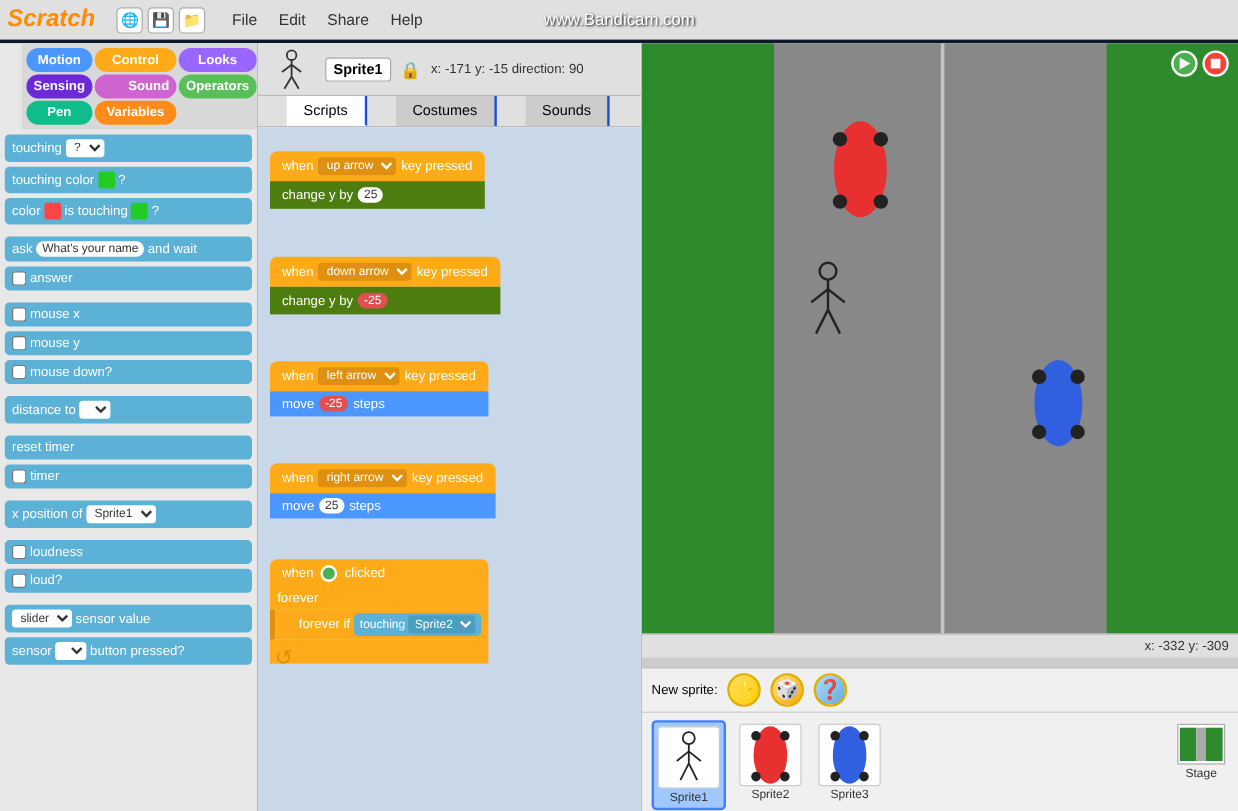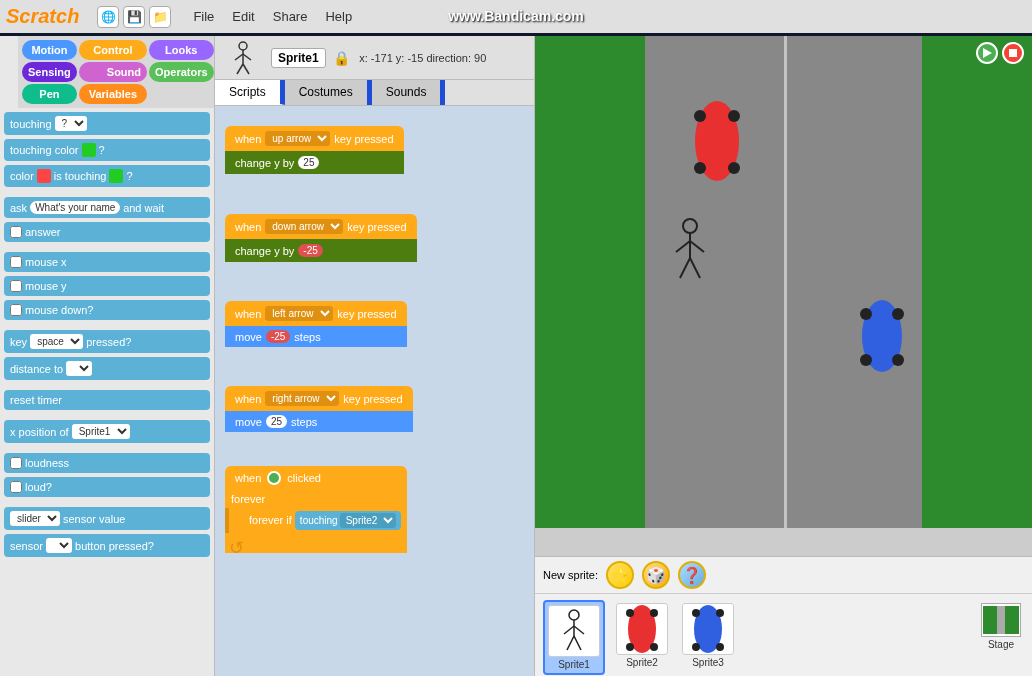--- a/index.html
+++ b/index.html
@@ -4,21 +4,21 @@
   <style>
     * { margin: 0; padding: 0; box-sizing: border-box; }
     body { width: 1032px; height: 676px; overflow: hidden; font-family: Arial, sans-serif; font-size: 11px; background: #d0d0d0; }
 
     
     #menubar { background: #e0e0e0; border-bottom: 3px solid #0f172a; display: flex; align-items: center; padding: 2px 6px; gap: 10px; height: 36px; }
     #scratch-logo { font-weight: bold; font-size: 20px; color: #ff8c00; font-style: italic; margin-right: 8px; }
     #menu-icons { display: flex; gap: 4px; margin-right: 8px; }
     .menu-icon-btn { width: 22px; height: 22px; border-radius: 4px; border: 1px solid #aaa; background: #fff; cursor: pointer; display: flex; align-items: center; justify-content: center; font-size: 12px; }
     .menu-item { font-size: 13px; color: #333; cursor: pointer; padding: 2px 4px; }
-    #bandicam-watermark { position: absolute; top: 8px; left: 50%; transform: translateX(-50%); font-size: 14px; font-weight: bold; color: #fff; text-shadow: 1px 1px 2px #000; z-index: 1000; pointer-events: none; }
+    #bandicam-watermark { position: absolute; top: 8px; left: 50%; transform: translateX(-50%); font-size: 14px; font-weight: normal; color: #fff; text-shadow: 1px 1px 2px #000; z-index: 1000; pointer-events: none; }
 
     
     #main { display: flex; height: calc(676px - 36px); }
 
     
     #blocks-palette { width: 215px; background: #e8e8e8; border-right: 1px solid #bbb; display: flex; flex-direction: column; overflow: hidden; }
 
     
     #block-categories { display: grid; grid-template-columns: 1fr 1fr 1fr; gap: 2px; padding: 4px; background: #d8d8d8; margin-left: 18px; }
     .cat-btn { padding: 4px 6px; border-radius: 10px; border: none; cursor: pointer; font-size: 11px; font-weight: bold; color: #fff; text-align: center; }
@@ -41,21 +41,21 @@
 
     
     #center-panel { width: 320px; border-right: 1px solid #bbb; display: flex; flex-direction: column; background: #fff; }
     #sprite-info { background: #e0e0e0; padding: 4px 8px; display: flex; align-items: center; gap: 8px; border-bottom: 1px solid #bbb; height: 44px; }
     #sprite-figure { width: 40px; height: 36px; display: flex; align-items: center; justify-content: center; }
     #sprite-name-box { background: #fff; border: 1px solid #aaa; border-radius: 3px; padding: 2px 6px; font-weight: bold; font-size: 12px; }
     #sprite-lock { color: #555; font-size: 14px; }
     #sprite-pos { font-size: 11px; color: #333; }
 
     #tabs { display: flex; border-bottom: 1px solid #bbb; background: #e0e0e0; }
-    .tab { padding: 5px 14px; cursor: pointer; font-size: 12px; border-right: 5px solid #1d4ed8; background: #ccc; }
+    .tab { padding: 5px 14px; cursor: pointer; font-size: 12px; border-right: 2px solid #1d4ed8; background: #ccc; margin-left: 24px; }
     .tab.active { background: #fff; border-bottom: 1px solid #fff; }
 
     #scripts-area { flex: 1; background: #c8d8e8; overflow: auto; position: relative; padding: 10px; }
 
     
     .hat-block { background: #ffab19; border-radius: 6px 6px 0 0; padding: 5px 10px; color: #fff; font-size: 11px; display: flex; align-items: center; gap: 4px; }
     .action-block { background: #4d7c0f; padding: 5px 10px; color: #fff; font-size: 11px; display: flex; align-items: center; gap: 4px; }
     .action-block-motion { background: #4c97ff; padding: 4px 10px; color: #fff; font-size: 11px; display: flex; align-items: center; gap: 4px; }
     .block-num { background: #fff; color: #333; border-radius: 8px; padding: 1px 5px; font-size: 10px; }
     .block-num-neg { background: #e05050; color: #fff; border-radius: 8px; padding: 1px 5px; font-size: 10px; }
@@ -163,36 +163,35 @@
         <input type="checkbox" class="block-checkbox" style="">
         <span>mouse y</span>
       </div>
 
       <div class="sensing-block">
         <input type="checkbox" class="block-checkbox" style="">
         <span>mouse down?</span>
       </div>
       <div class="block-gap"></div>
 
-      <div class="sensing-block">
-        <span>key</span>
-        <select class="block-dropdown"><option>space</option></select>
-        <span>pressed?</span>
-      </div>
 
       <div class="sensing-block">
         <span>distance to</span>
         <select class="block-dropdown"><option></option></select>
       </div>
       <div class="block-gap"></div>
 
       <div class="sensing-block">
         <span>reset timer</span>
       </div>
 
+      <div class="sensing-block">
+        <input type="checkbox" class="block-checkbox" style="">
+        <span>timer</span>
+      </div>
       <div class="block-gap"></div>
 
       <div class="sensing-block">
         <span>x position</span>
         <span>of</span>
         <select class="block-dropdown"><option>Sprite1</option></select>
       </div>
       <div class="block-gap"></div>
 
       <div class="sensing-block">
@@ -364,20 +363,21 @@
               <circle cx="20" cy="10" r="7" stroke="#222" stroke-width="2" fill="none"></circle>
               <line x1="20" y1="17" x2="20" y2="42" stroke="#222" stroke-width="2"></line>
               <line x1="20" y1="25" x2="6" y2="36" stroke="#222" stroke-width="2"></line>
               <line x1="20" y1="25" x2="34" y2="36" stroke="#222" stroke-width="2"></line>
               <line x1="20" y1="42" x2="10" y2="62" stroke="#222" stroke-width="2"></line>
               <line x1="20" y1="42" x2="30" y2="62" stroke="#222" stroke-width="2"></line>
             </svg>
           </div>
         </div>
       </div>
+      <div id="stage-coords">x: -332  y: -309</div>
     </div>
 
     <div id="sprite-panel">
       <div id="new-sprite-bar">
         <span>New sprite:</span>
         <button class="new-sprite-btn">⭐</button>
         <button class="new-sprite-btn" style="background:linear-gradient(135deg,#ffdd88,#ffaa00);">🎲</button>
         <button class="new-sprite-btn" style="background:linear-gradient(135deg,#aaddff,#66aadd);">❓</button>
       </div>
       <div id="sprite-list">

